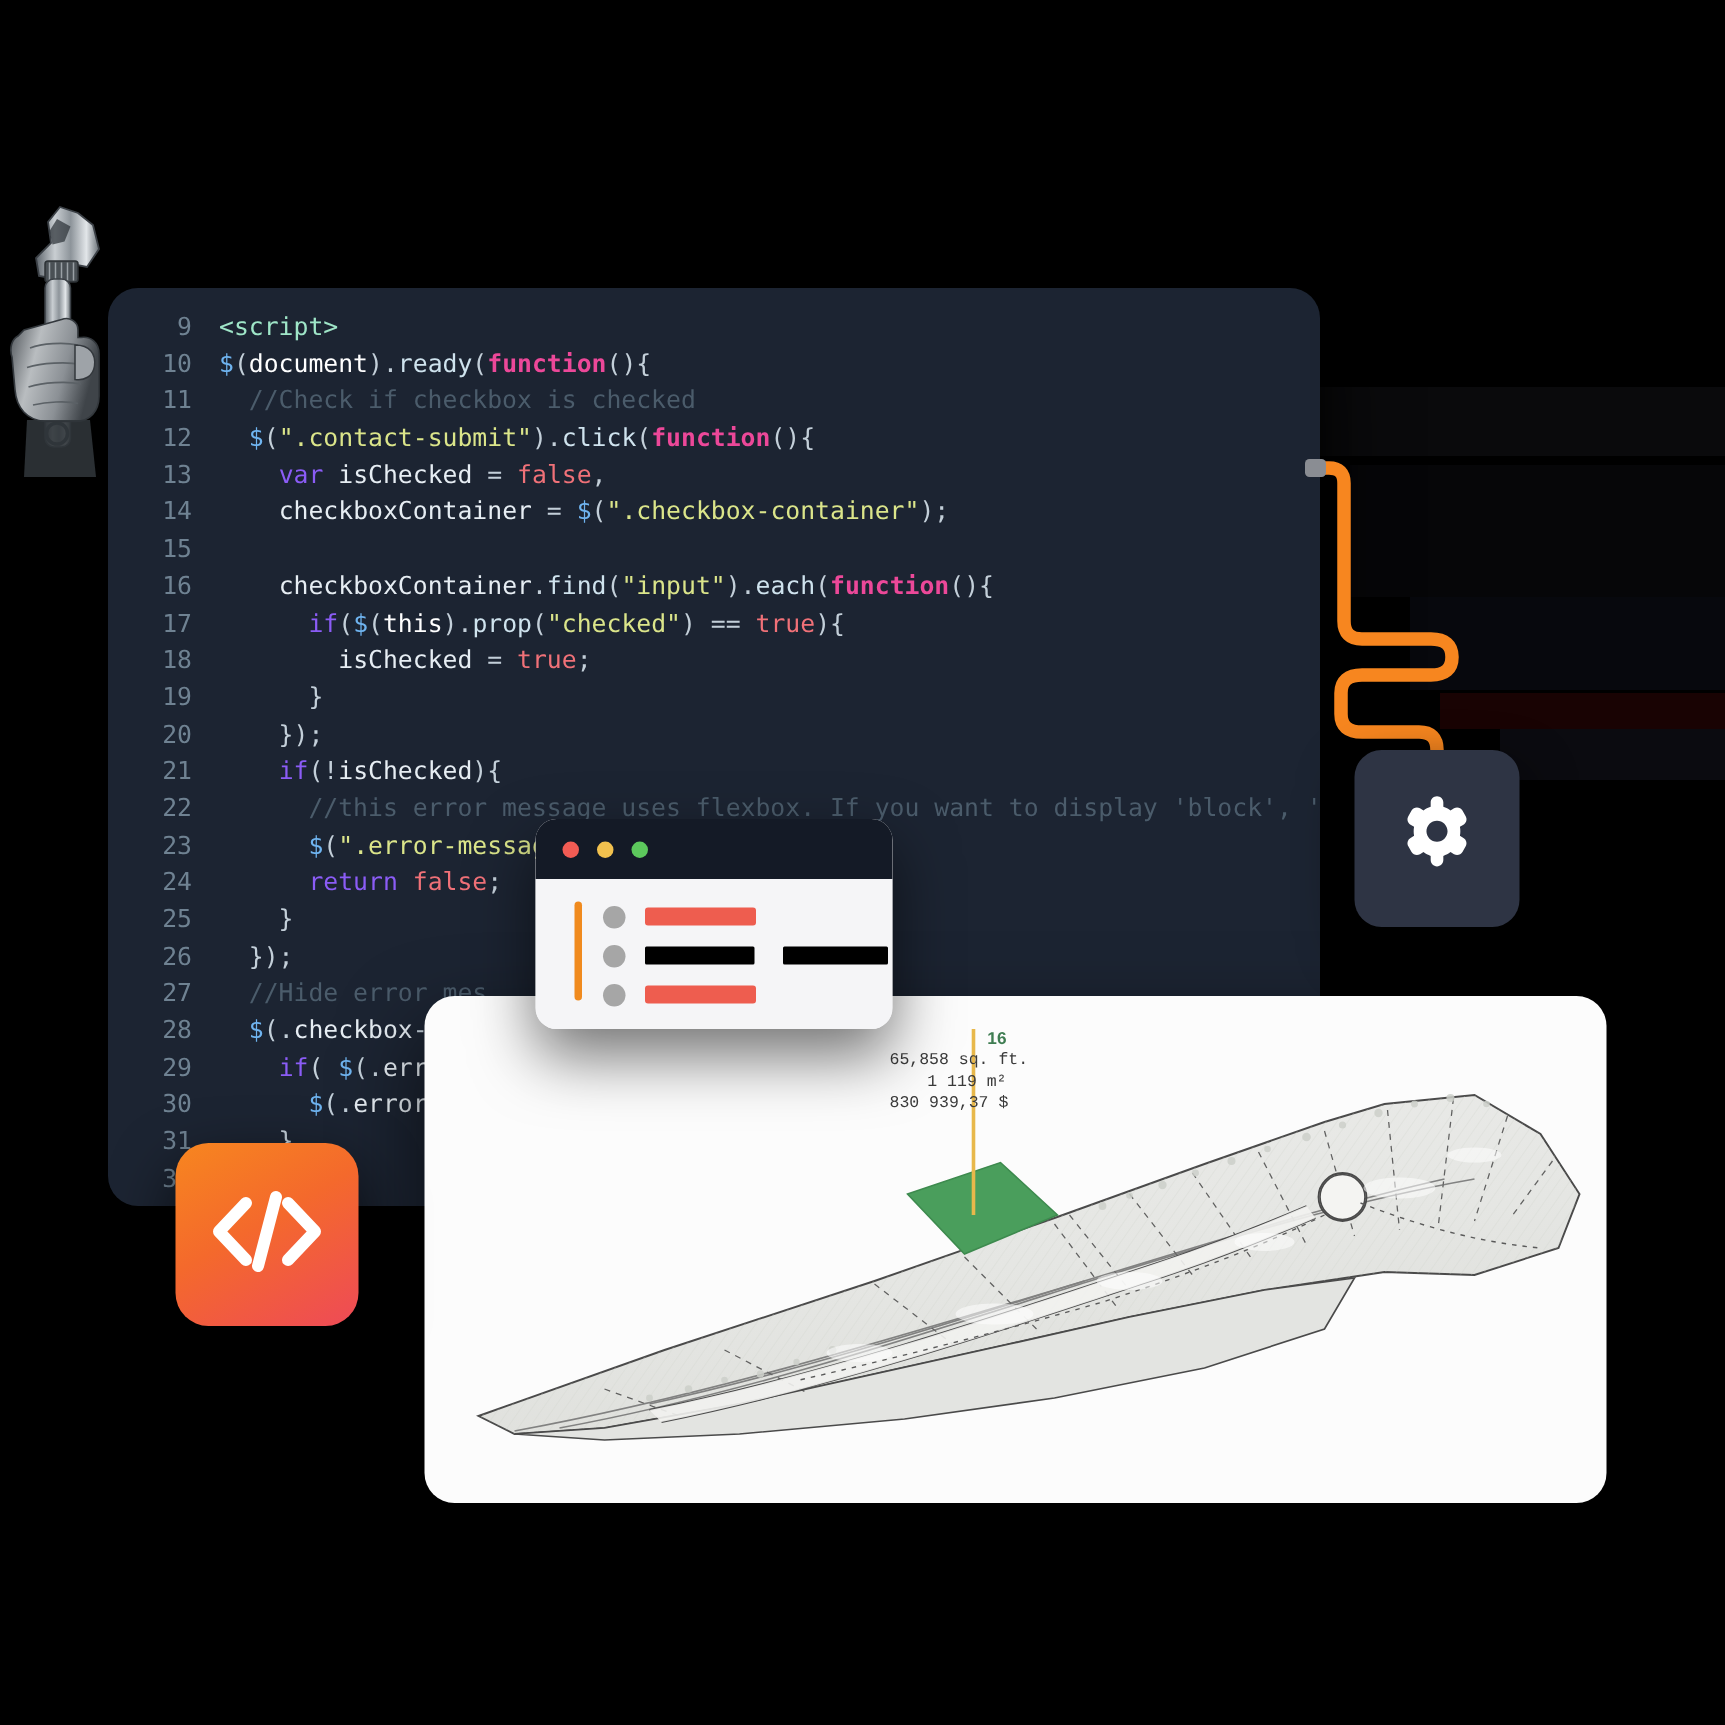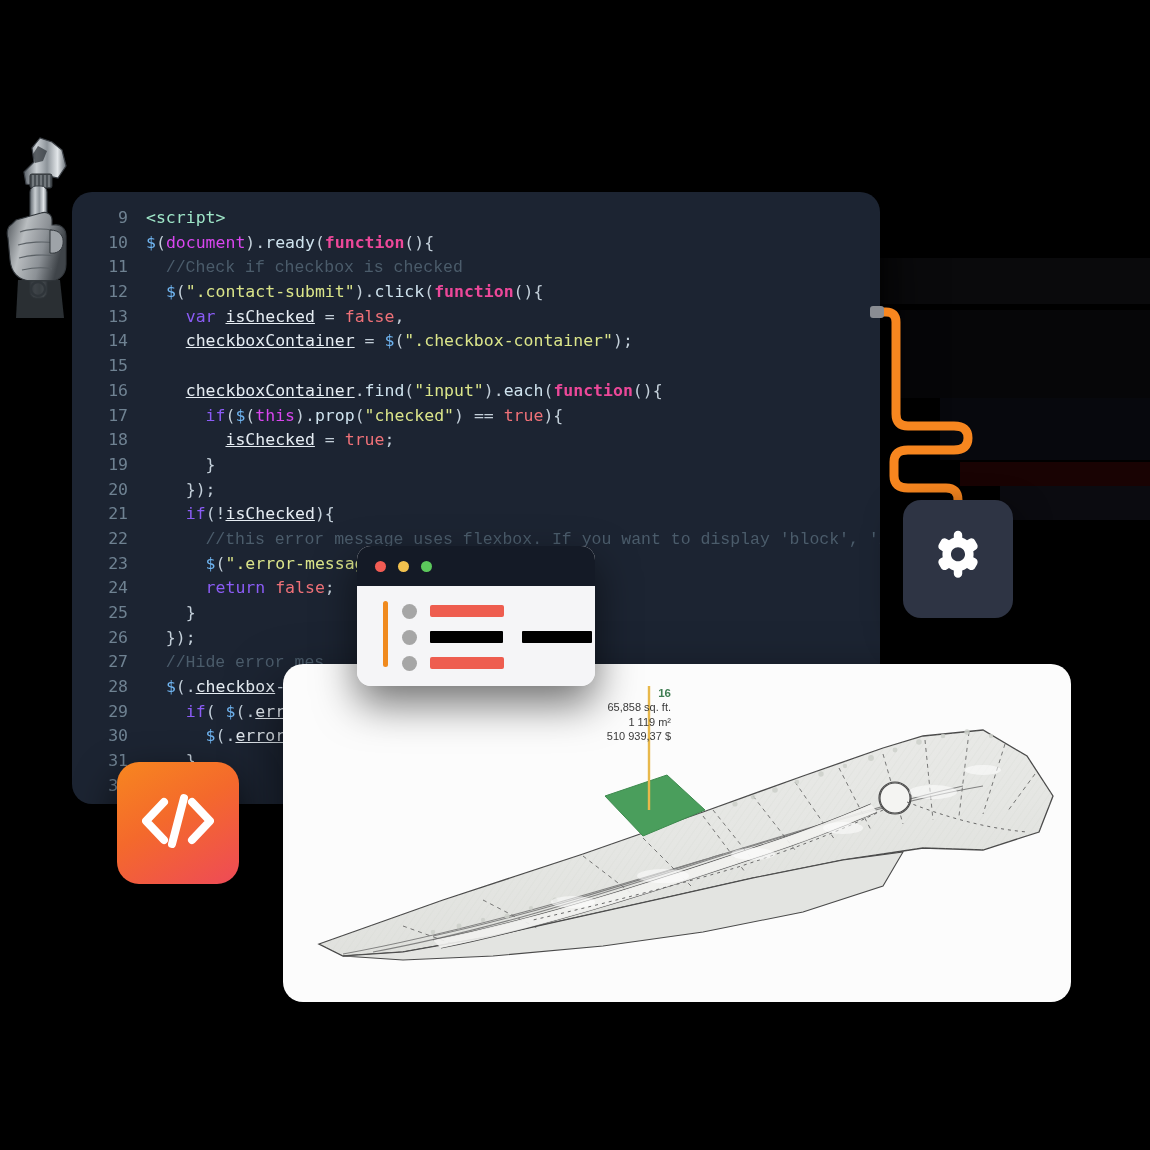--- a/index.html
+++ b/index.html
@@ -61,25 +61,25 @@
   }
   .ln {
     display: inline-block;
     width: 38px;
     text-align: right;
     color: #6f8292;
     margin-right: 18px;
     user-select: none;
   }
   
-  .t-plain   { color: #e6edf3; text-decoration: underline; }
+  .t-plain   { color: #e6edf3; }
   .t-tag     { color: #9fe6c8; text-align: center; }
-  .t-comment { color: #4b5c6b; font-family: Liberation Mono, monospace; }
+  .t-comment { color: #4b5c6b; }
   .t-fn      { color: #ec4899; font-weight: bold; }
-  .t-var     { color: #d946ef; }
+  .t-var     { color: #ffffff; }
   .t-str     { color: #dbe58a; }
   .t-kw      { color: #8b5cf6; }
   .t-bool    { color: #f07178; }
   .t-dollar  { color: #6fb4f0; }
   .t-meth    { color: #cfe3ee; text-align: center; }
   .t-punc    { color: #c3cfd9; }
 
   
   .wrench {
     position: absolute;
@@ -186,20 +186,21 @@
     font-size: 11.5px;
     color: #3f7d52;
     font-weight: 600;
     line-height: 14px;
   }
   .lbl-line {
     font-size: 11px;
     color: #3a3a3a;
     line-height: 14.5px;
     white-space: nowrap;
+    font-family: Liberation Mono, monospace;
   }
 
   
   .code-icon-card {
     position: absolute;
     left: 117px;
     top: 762px;
     width: 122px;
     height: 122px;
     border-radius: 22px;
@@ -425,21 +426,21 @@
         <ellipse cx="700" cy="106" rx="18" ry="5"></ellipse>
       </g>
 
       <line x1="366" y1="22" x2="366" y2="146" stroke="#e8b84b" stroke-width="2.4"></line>
     </svg>
 
     <div class="map-label">
       <div class="lbl-num">16</div>
       <div class="lbl-line">65,858 sq. ft.</div>
       <div class="lbl-line">1 119 m²</div>
-      <div class="lbl-line">510 939,37 $</div>
+      <div class="lbl-line">830 939,37 $</div>
     </div>
   </div>
 
   <div class="code-icon-card">
     <span>
       <svg viewBox="0 0 72 58" width="72" height="58" xmlns="http://www.w3.org/2000/svg">
         <g fill="none" stroke="#ffffff" stroke-width="8" stroke-linecap="round" stroke-linejoin="round">
           <polyline points="22,10 4,29 22,48"></polyline>
           <polyline points="50,10 68,29 50,48"></polyline>
           <line x1="42" y1="6" x2="30" y2="52"></line>

